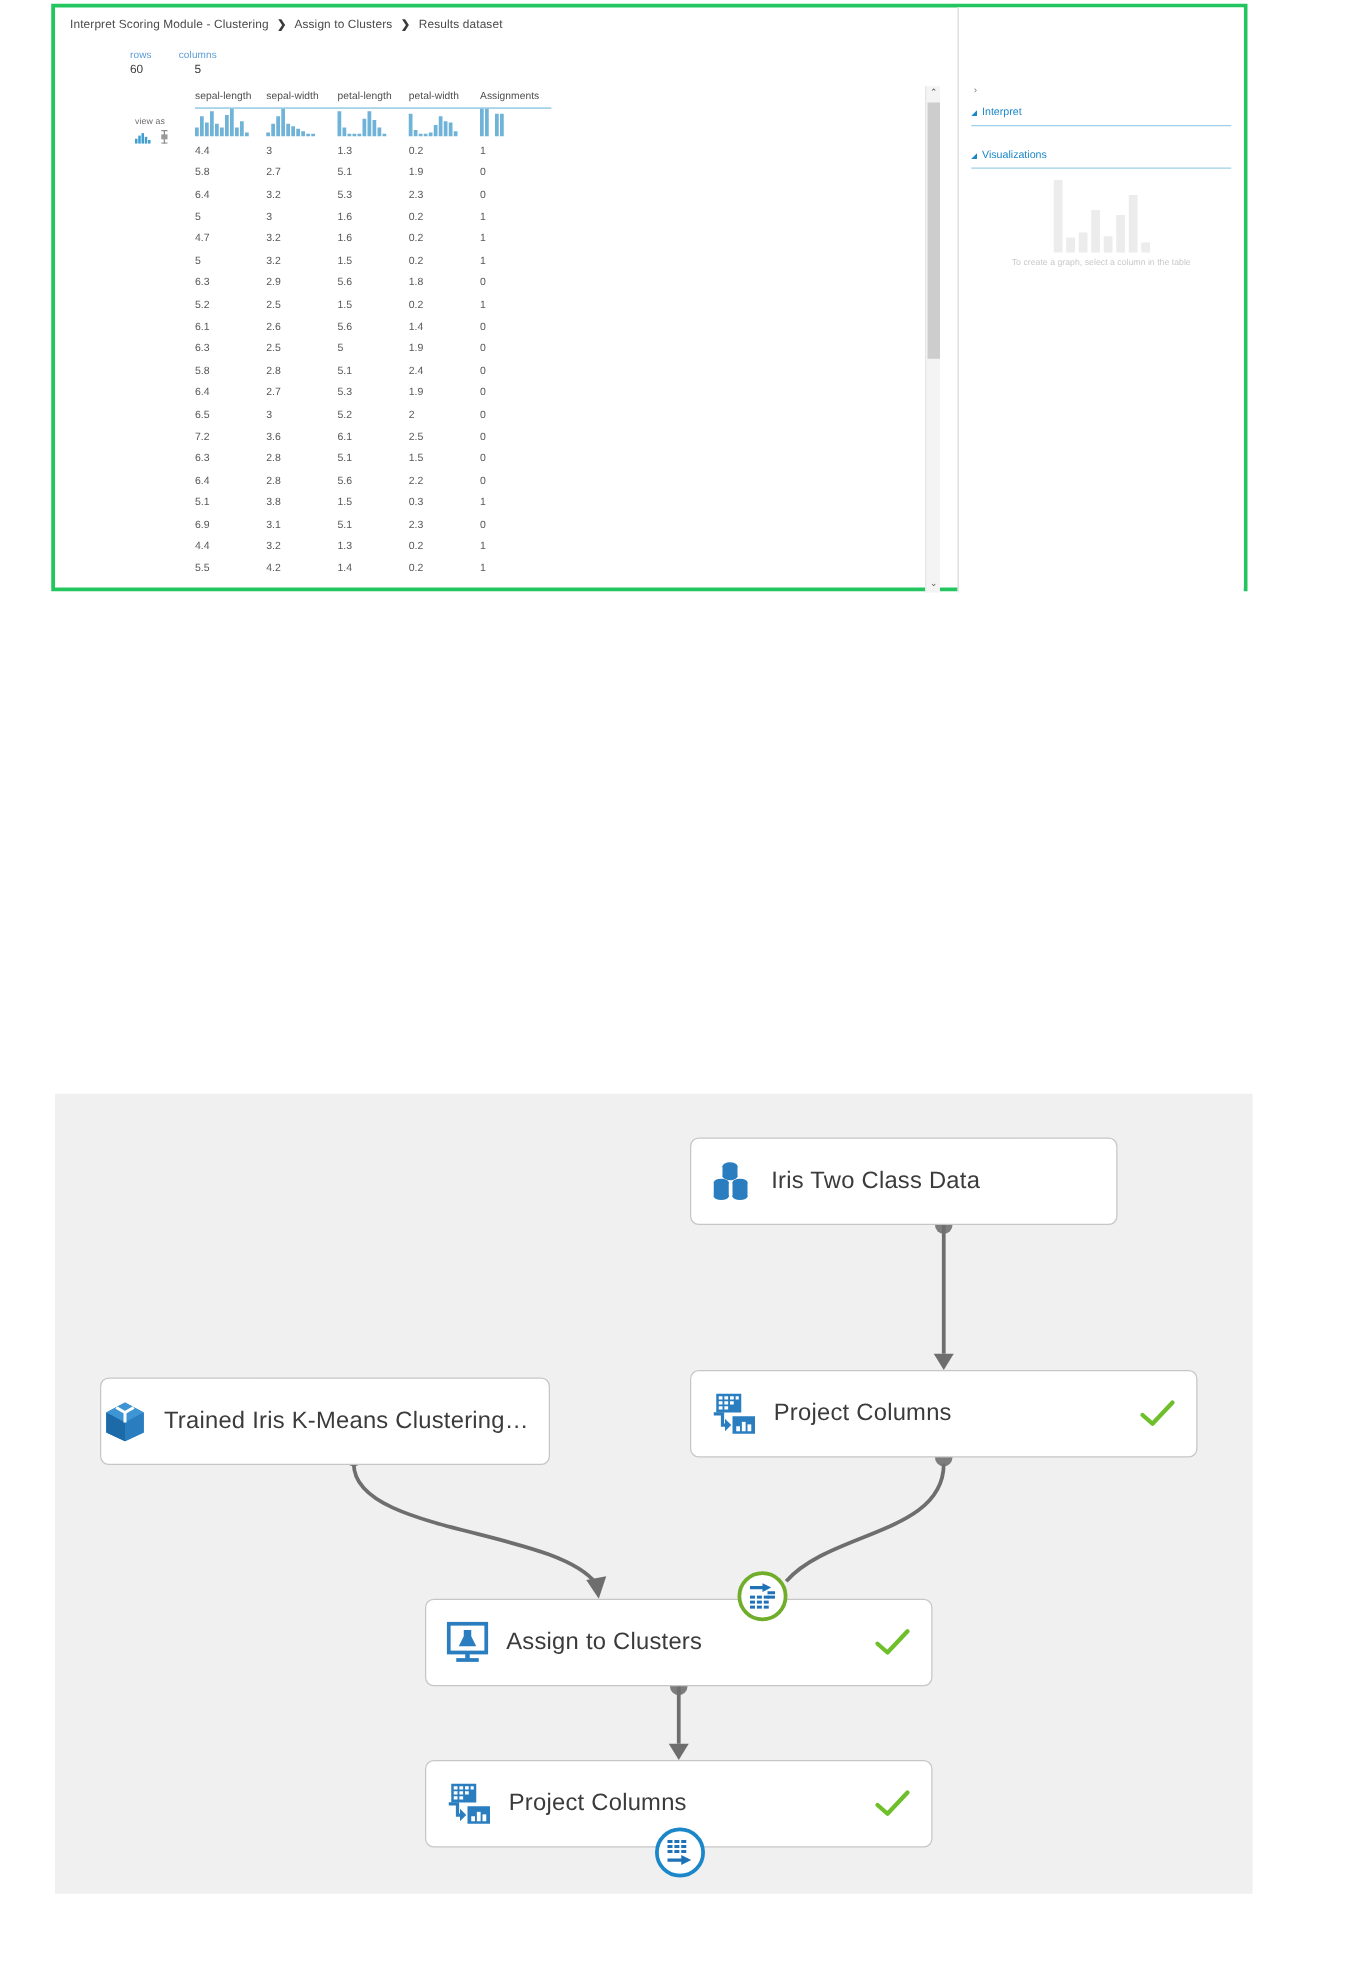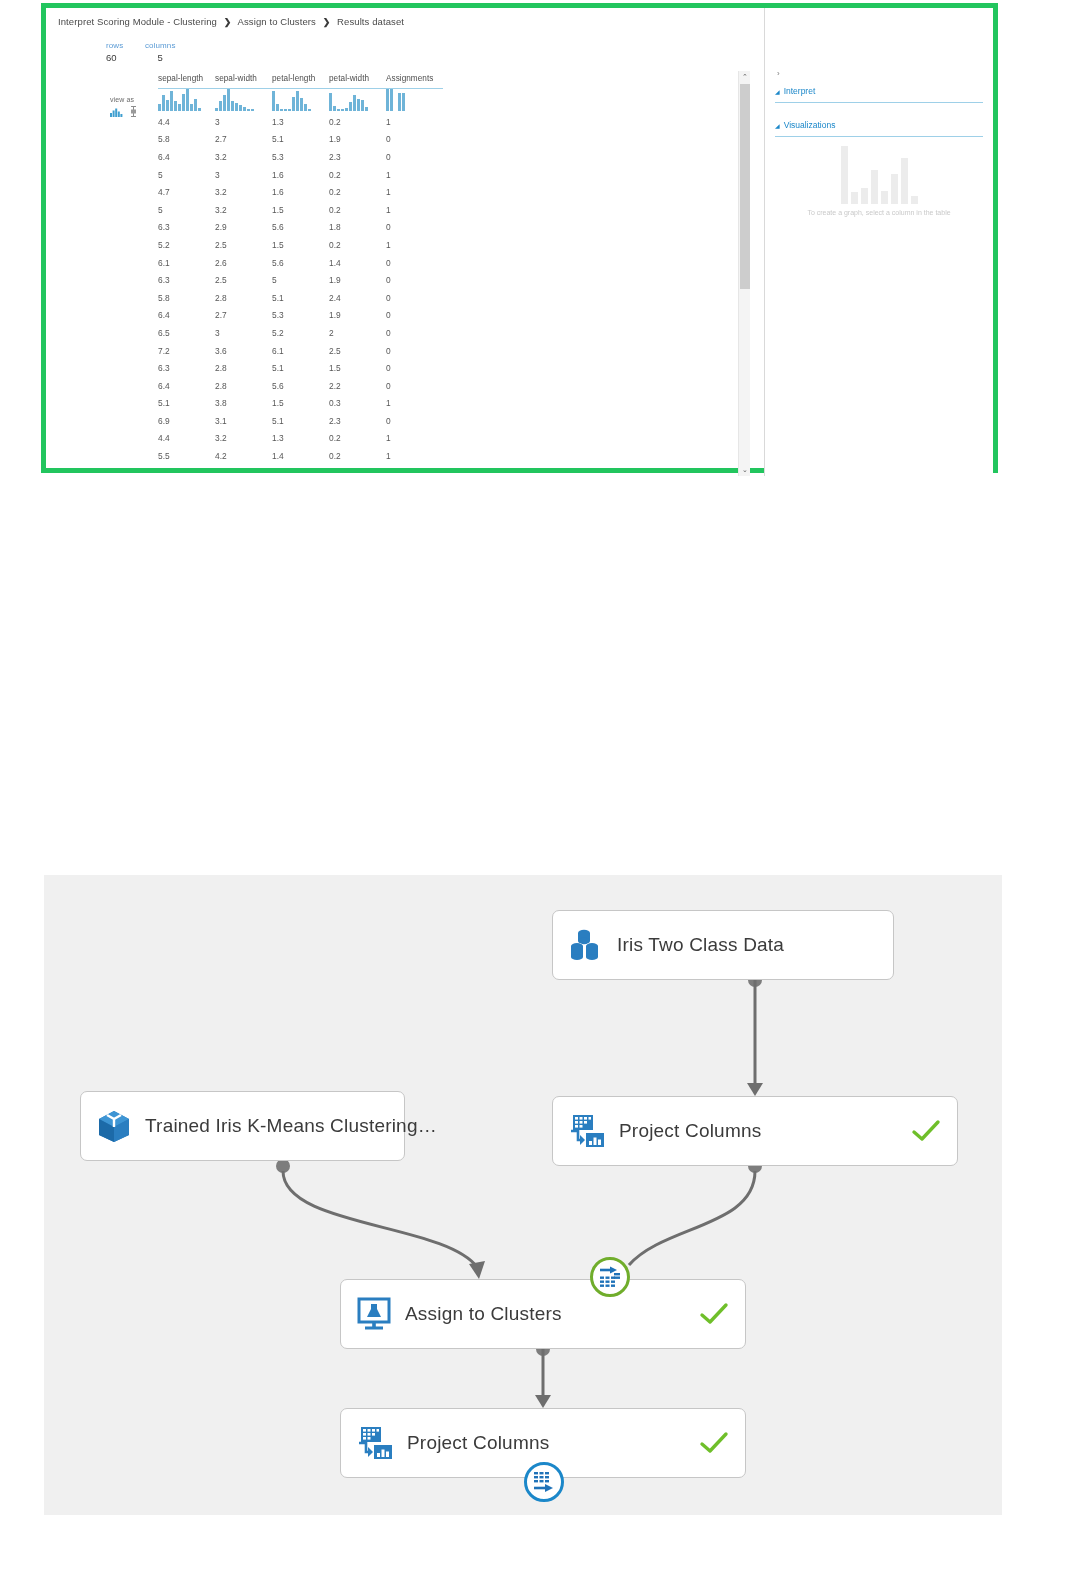--- a/index.html
+++ b/index.html
@@ -10,21 +10,21 @@
     font-family: "Liberation Sans", sans-serif;
     overflow: hidden;
   }
 
   
   #dataset-window {
     position: absolute;
     left: 41px; top: 3px;
     width: 957px; height: 470px;
     background: #ffffff;
-    border: 5px solid #22c55e;
+    border: 3px solid #22c55e;
   }
 
   #breadcrumb {
     position: absolute;
     left: 12px; top: 8px;
     font-size: 9.5px;
     color: #4a4a4a;
     letter-spacing: .1px;
     white-space: nowrap;
   }
@@ -247,21 +247,21 @@
     font-weight: 300;
   }
   .node .node-check {
     flex: 0 0 auto;
     margin-left: 10px;
     display: flex;
     align-items: center;
   }
 
   #node-iris      { left: 508px; top: 35px;  width: 342px; height: 70px; }
-  #node-trained   { left: 36px;  top: 216px; width: 325px; height: 70px; }
+  #node-trained   { left: 36px;  top: 227px; width: 360px; height: 70px; justify-content: flex-end; }
   #node-project1  { left: 508px; top: 221px; width: 406px; height: 70px; }
   #node-assign    { left: 296px; top: 404px; width: 406px; height: 70px; }
   #node-project2  { left: 296px; top: 533px; width: 406px; height: 70px; }
 
   .badge {
     position: absolute;
     width: 40px; height: 40px;
     border-radius: 50%;
     background: #ffffff;
     display: flex;

